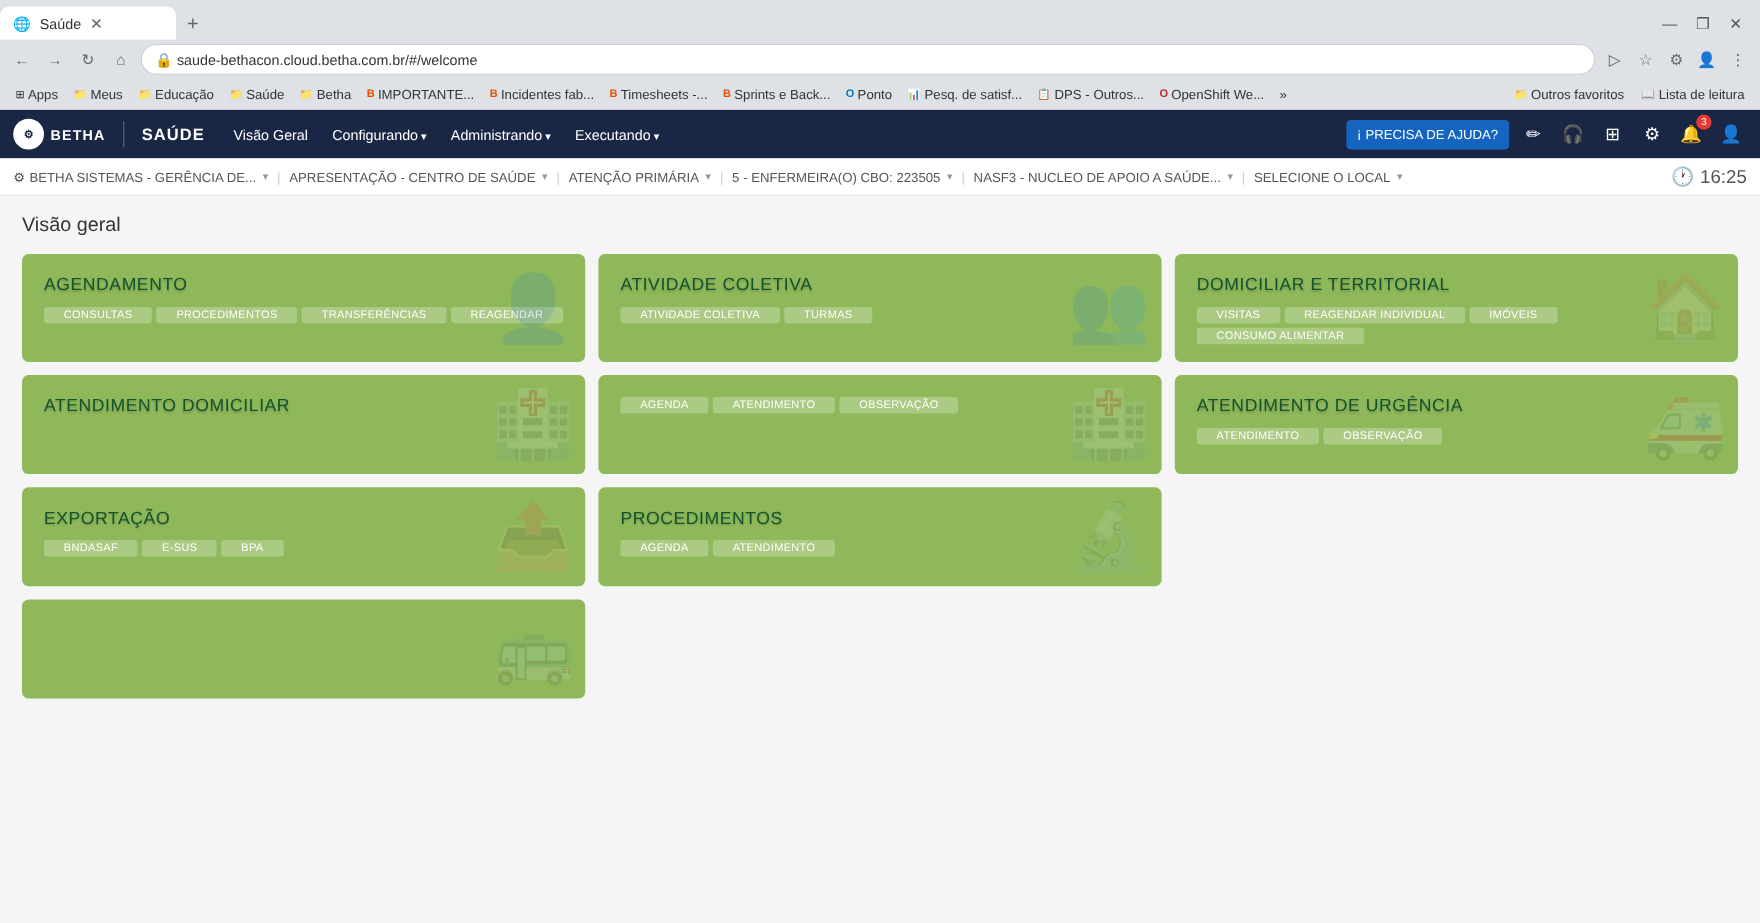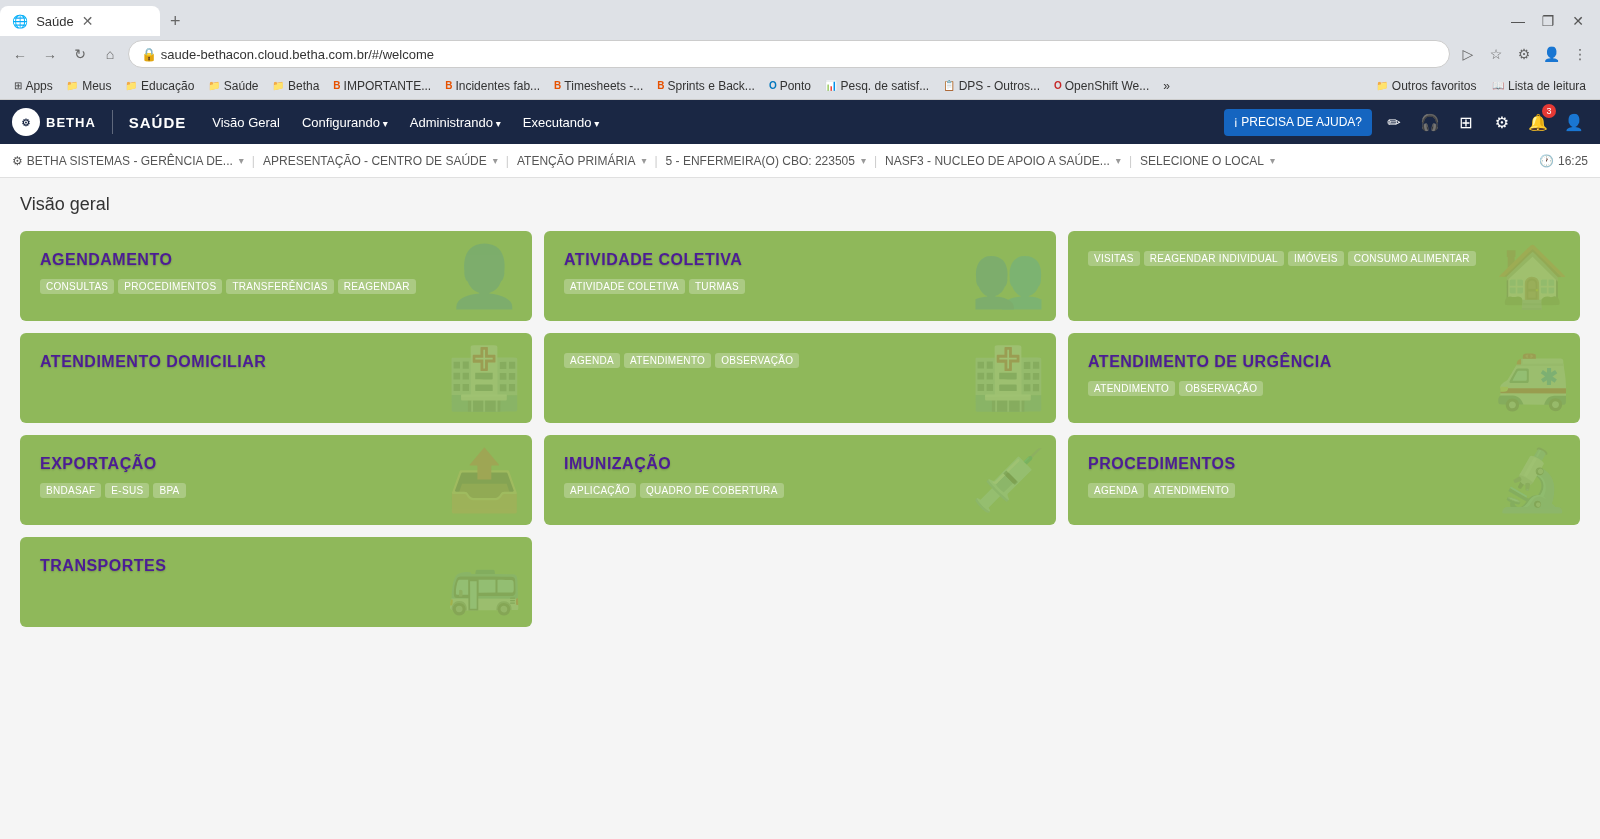--- a/index.html
+++ b/index.html
@@ -37,32 +37,32 @@
     .header-right { margin-left: auto; display: flex; align-items: center; gap: 8px; }
     .help-btn { background: #1565c0; color: white; border: none; border-radius: 4px; padding: 5px 10px; font-size: 12px; cursor: pointer; display: flex; align-items: center; gap: 4px; }
     .header-icon { color: white; font-size: 16px; cursor: pointer; width: 28px; height: 28px; display: flex; align-items: center; justify-content: center; }
     .notif-badge { position: relative; }
     .badge { position: absolute; top: -4px; right: -4px; background: #e53935; color: white; border-radius: 50%; width: 14px; height: 14px; font-size: 9px; display: flex; align-items: center; justify-content: center; }
 
     
     .breadcrumb-bar { background: white; border-bottom: 1px solid #e0e0e0; display: flex; align-items: center; padding: 0 12px; height: 34px; gap: 8px; }
     .breadcrumb-item { display: flex; align-items: center; gap: 4px; font-size: 12px; color: #555; cursor: pointer; }
     .breadcrumb-item .chevron { font-size: 10px; color: #999; margin-left: 2px; }
-    .time-display { margin-left: auto; font-size: 12px; color: #555; }
+    .time-display { margin-left: auto; font-size: 17px; color: #555; }
 
     
     .page-content { padding: 16px 20px; background: #f5f5f5; min-height: 680px; }
     .page-title { font-size: 18px; color: #333; margin-bottom: 16px; font-weight: normal; }
 
     
     .cards-grid { display: grid; grid-template-columns: repeat(3, 1fr); gap: 12px; }
     .card { background: #8fb85a; border-radius: 6px; padding: 20px 20px 16px 20px; cursor: pointer; position: relative; overflow: hidden; min-height: 90px; }
-    .card-title { color: #4c1d95; font-size: 16px; font-weight: bold; letter-spacing: 0.5px; margin-bottom: 10px; text-shadow: 0 1px 2px rgba(0,0,0,0.2); }
+    .card-title { color: #14532d; font-size: 16px; font-weight: normal; letter-spacing: 0.5px; margin-bottom: 10px; text-shadow: 0 1px 2px rgba(0,0,0,0.2); }
     .card-tags { display: flex; flex-wrap: wrap; gap: 4px; }
-    .card-tag { background: rgba(255,255,255,0.25); color: white; font-size: 10px; padding: 2px 6px; border-radius: 3px; letter-spacing: 0.3px; }
+    .card-tag { background: rgba(255,255,255,0.25); color: white; font-size: 10px; padding: 2px 18px; border-radius: 3px; letter-spacing: 0.3px; }
     .card-watermark { position: absolute; right: 10px; top: 50%; transform: translateY(-50%); opacity: 0.15; font-size: 60px; color: white; }
   </style>
 </head>
 <body>
 
 <div class="browser-chrome">
   <div class="tab-bar">
     <div class="tab">
       <span>🌐</span>
       <span>Saúde</span>
@@ -251,20 +251,21 @@
     <div class="card">
       <div class="card-title">ATIVIDADE COLETIVA</div>
       <div class="card-tags">
         <span class="card-tag">ATIVIDADE COLETIVA</span>
         <span class="card-tag">TURMAS</span>
       </div>
       <div class="card-watermark">👥</div>
     </div>
 
     <div class="card">
+      <div class="card-title">DOMICILIAR E TERRITORIAL</div>
       <div class="card-tags">
         <span class="card-tag">VISITAS</span>
         <span class="card-tag">REAGENDAR INDIVIDUAL</span>
         <span class="card-tag">IMÓVEIS</span>
         <span class="card-tag">CONSUMO ALIMENTAR</span>
       </div>
       <div class="card-watermark">🏠</div>
     </div>
 
     <div class="card">
@@ -293,42 +294,33 @@
     <div class="card">
       <div class="card-title">EXPORTAÇÃO</div>
       <div class="card-tags">
         <span class="card-tag">BNDASAF</span>
         <span class="card-tag">E-SUS</span>
         <span class="card-tag">BPA</span>
       </div>
       <div class="card-watermark">📤</div>
     </div>
 
-    <div class="card">
-      <div class="card-title">IMUNIZAÇÃO</div>
-      <div class="card-tags">
-        <span class="card-tag">APLICAÇÃO</span>
-        <span class="card-tag">QUADRO DE COBERTURA</span>
-      </div>
-      <div class="card-watermark">💉</div>
-    </div>
 
     <div class="card">
       <div class="card-title">PROCEDIMENTOS</div>
       <div class="card-tags">
         <span class="card-tag">AGENDA</span>
         <span class="card-tag">ATENDIMENTO</span>
       </div>
       <div class="card-watermark">🔬</div>
     </div>
   </div>
 
   <div style="display: grid; grid-template-columns: repeat(3, 1fr); gap: 12px; margin-top: 12px;">
 
     <div class="card">
-      <div class="card-title">TRANSPORTES</div>
       <div class="card-watermark">🚌</div>
     </div>
 
     <div></div>
     <div></div>
   </div>
 </div>
 
 </body></html>

